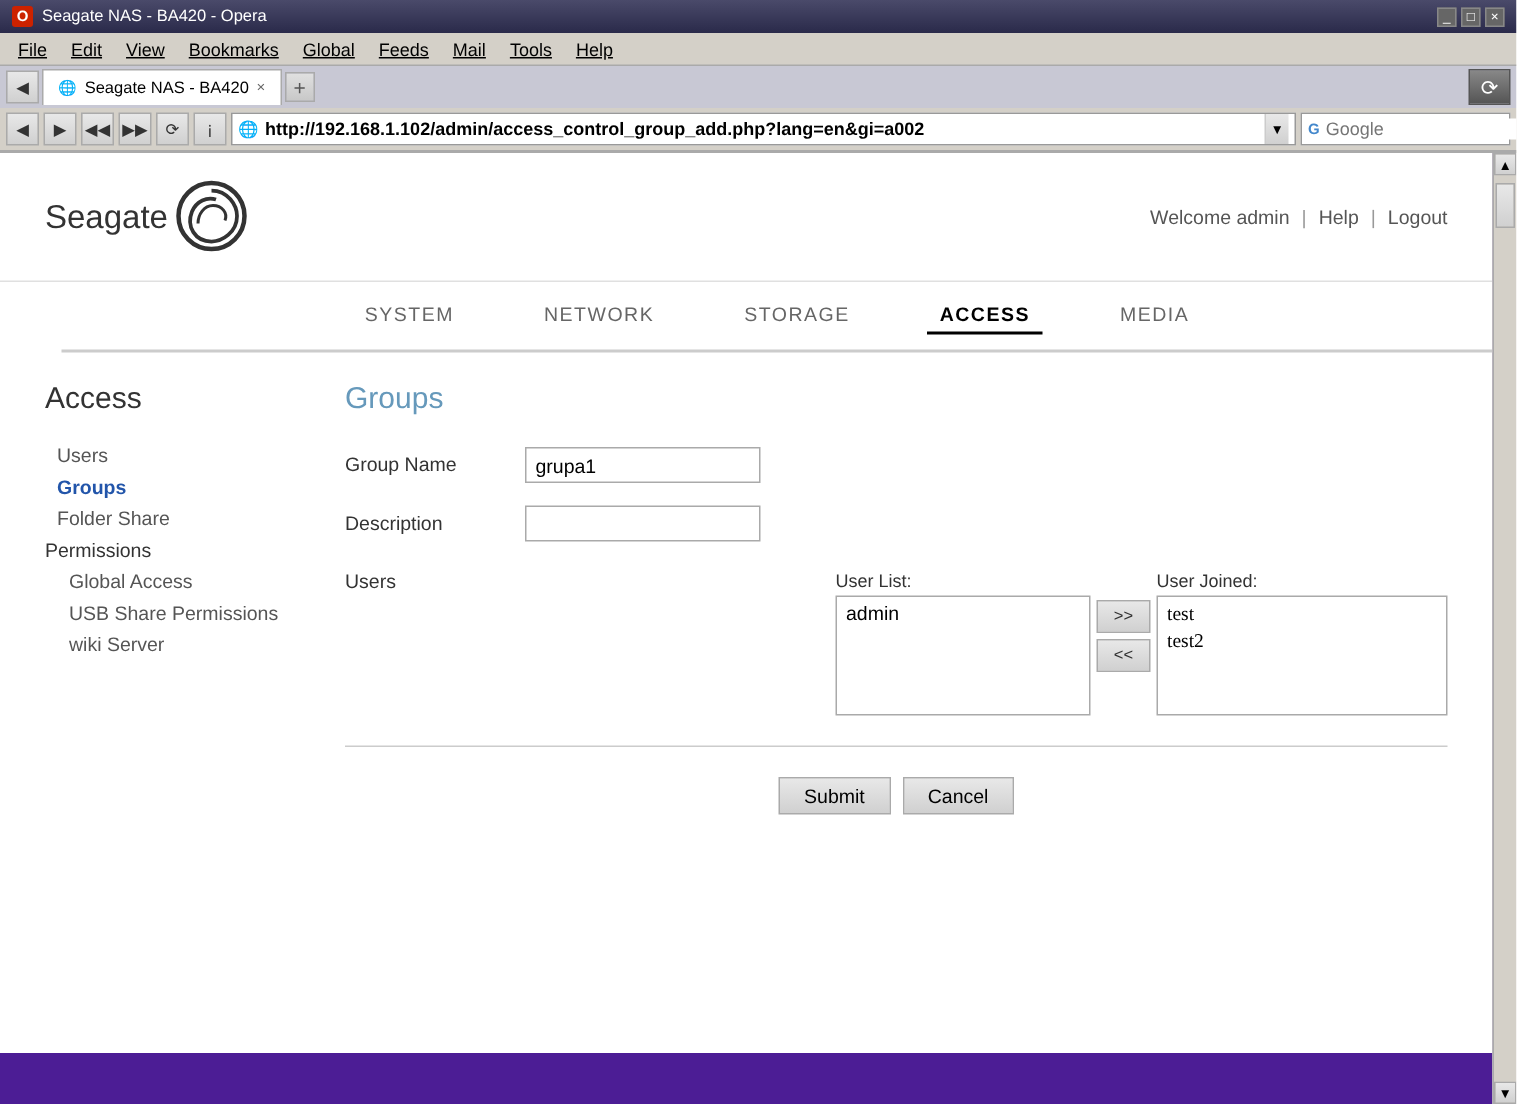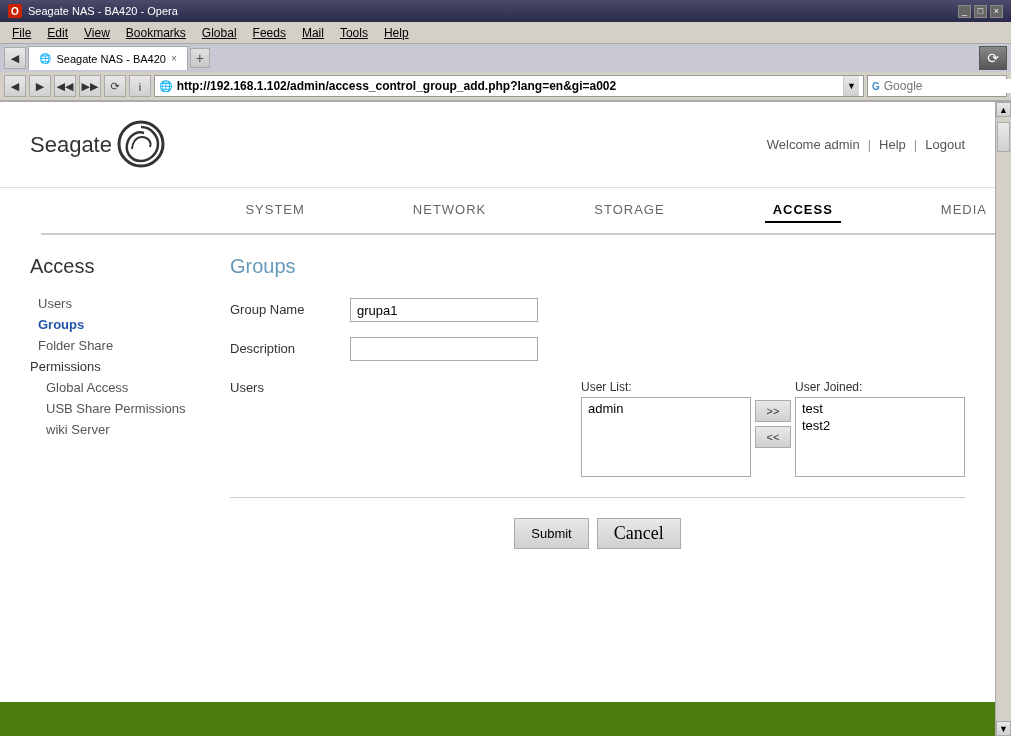--- a/index.html
+++ b/index.html
@@ -135,21 +135,21 @@
 
     
     .browser-content {
       display: flex;
       height: calc(736px - 22px - 22px - 28px - 30px);
       overflow: hidden;
     }
     .page-content {
       flex: 1;
       overflow-y: auto;
-      background: #4d7c0f;
+      background: #4c1d95;
     }
     .scrollbar {
       width: 16px;
       background: #d4d0c8;
       border-left: 1px solid #aaa;
       display: flex;
       flex-direction: column;
       align-items: center;
     }
     .scroll-btn {
@@ -206,22 +206,22 @@
       text-decoration: none;
       cursor: pointer;
     }
     .header-sep { color: #999; }
 
     
     .main-nav {
       background: #fff;
       border-bottom: 2px solid #ccc;
       display: flex;
-      justify-content: flex-end;
-      gap: 92px;
+      justify-content: center;
+      gap: 44px;
       padding: 10px 0;
       margin-left: 41px;
     }
     .nav-link {
       font-size: 13px;
       color: #666;
       text-decoration: none;
       cursor: pointer;
       letter-spacing: 1px;
       text-transform: uppercase;
@@ -291,21 +291,21 @@
       width: 120px;
       font-size: 13px;
       color: #333;
       padding-top: 4px;
       flex-shrink: 0;
     }
     .form-field {
       flex: 1;
     }
     .text-input {
-      width: 188px;
+      width: 157px;
       height: 24px;
       border: 1px solid #aaa;
       padding: 2px 6px;
       font-size: 13px;
       outline: none;
     }
 
     
     .users-section {
       display: flex;
@@ -373,23 +373,22 @@
       border: 1px solid #aaa;
       cursor: pointer;
       font-size: 13px;
       min-width: 60px;
     }
     .btn-cancel {
       padding: 4px 16px;
       background: linear-gradient(to bottom, #e8e8e8, #d0d0d0);
       border: 1px solid #aaa;
       cursor: pointer;
-      font-size: 18px;
+      font-size: 13px;
       min-width: 60px;
-      font-family: Liberation Serif, serif;
     }
 
     
     .seagate-logo {
       display: flex;
       align-items: center;
       gap: 2px;
     }
   </style>
 </head>
@@ -526,21 +525,21 @@
                   </div>
                 </div>
 
                 <div class="arrow-btns">
                   <button class="arrow-btn">&gt;&gt;</button>
                   <button class="arrow-btn">&lt;&lt;</button>
                 </div>
 
                 <div>
                   <div class="list-box-label">User Joined:</div>
-                  <div class="list-box" style="width:170px;">
+                  <div class="list-box" style="width:194px;font-family:Liberation Serif, serif;">
                     <div class="list-item-row">test</div>
                     <div class="list-item-row">test2</div>
                   </div>
                 </div>
 
               </div>
             </div>
           </div>
 
           <hr class="form-divider">

